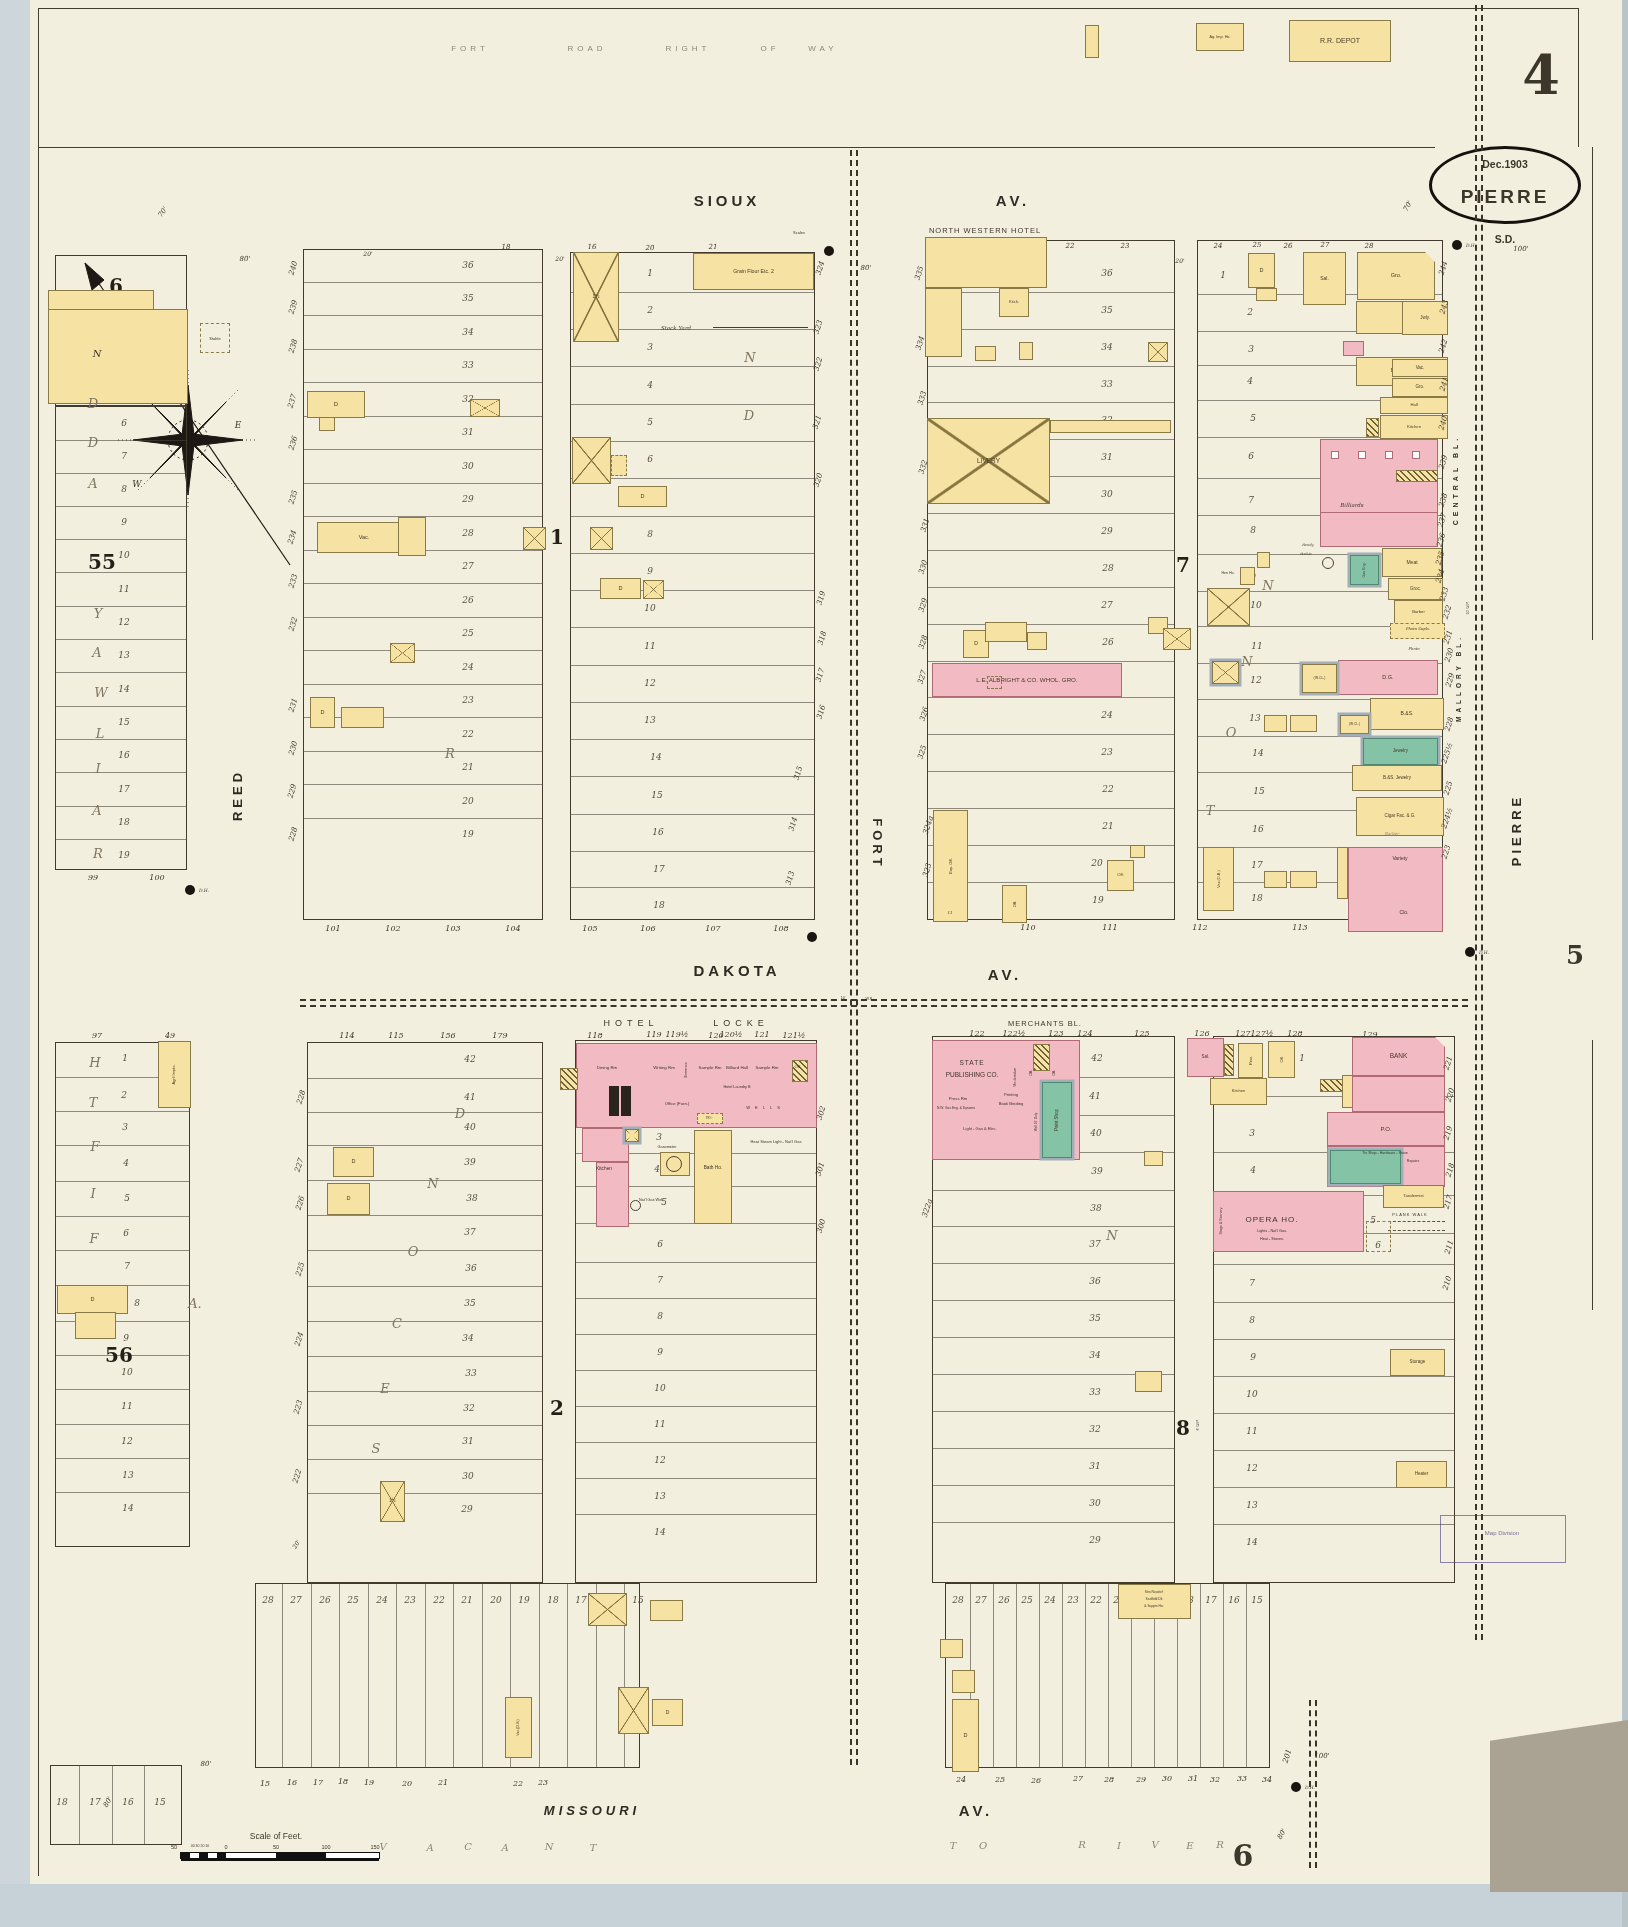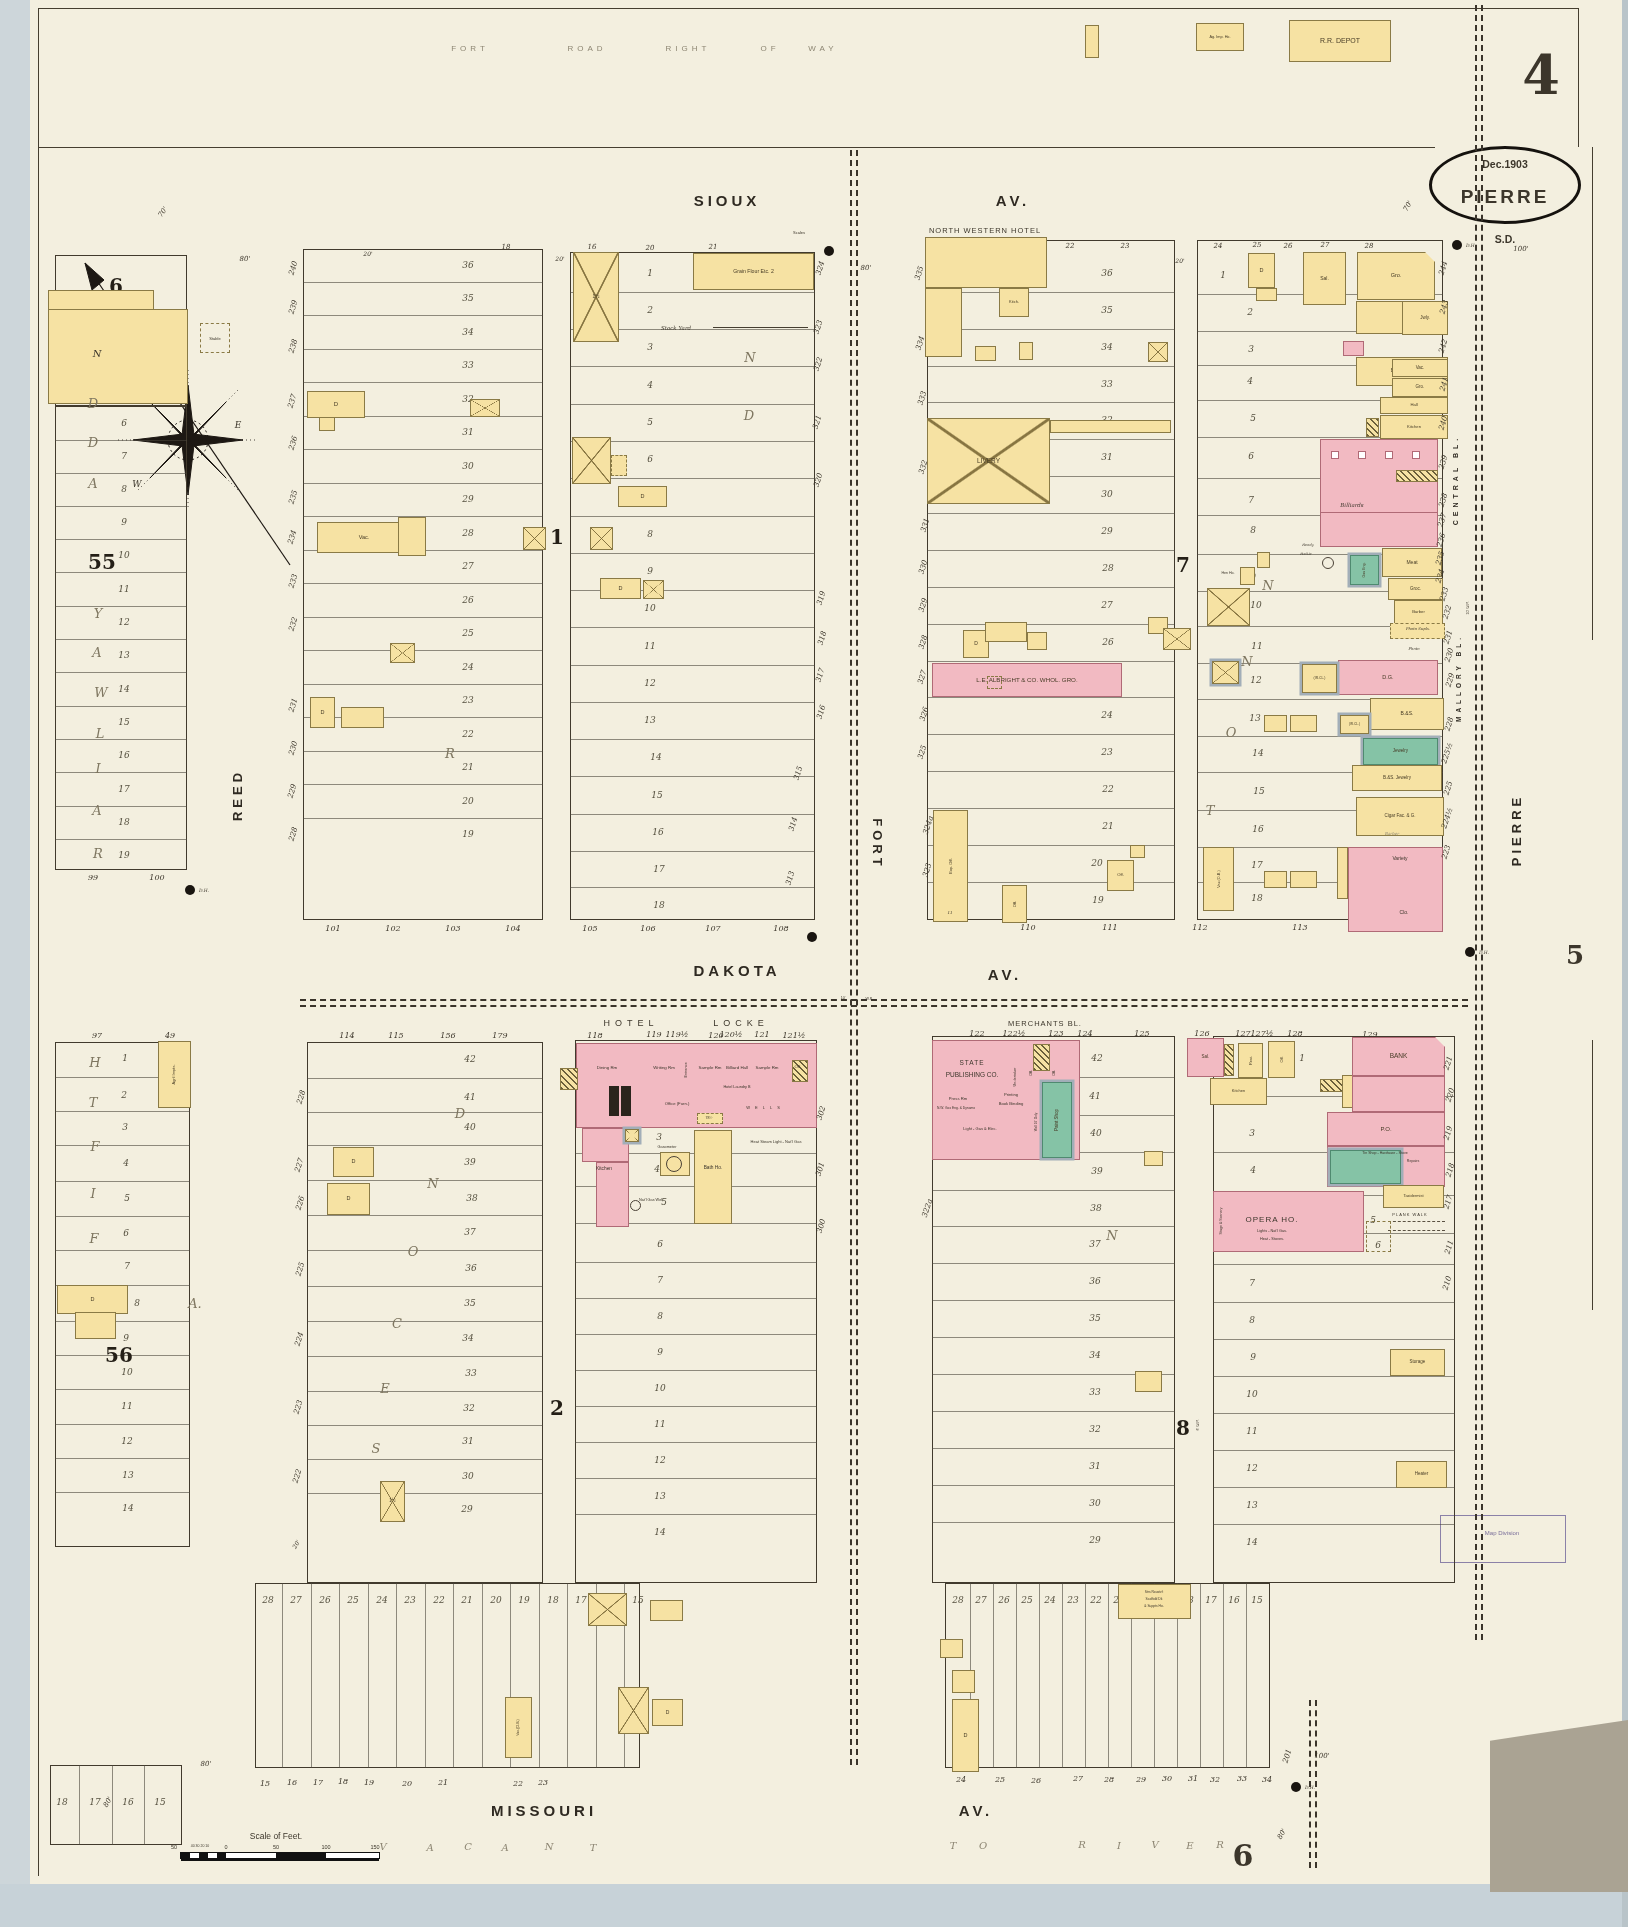--- a/index.html
+++ b/index.html
@@ -844,21 +844,21 @@
     <div class="txt i" style="left: 238px; top: 425px; font-size: 9px;">E</div>
     <div class="txt i" style="left: 137px; top: 484px; font-size: 9px;">W</div>
     <div class="txt serif" style="left: 1541px; top: 75px; font-size: 54px;">4</div>
     <div class="txt serif" style="left: 1575px; top: 955px; font-size: 26px;">5</div>
     <div class="txt serif" style="left: 1243px; top: 1855px; font-size: 30px;">6</div>
     <div class="txt stamp" style="left: 1502px; top: 1533px; font-size: 6px;">Map Division</div>
     <div class="txt street" style="left: 727px; top: 200px; font-size: 15px;">SIOUX</div>
     <div class="txt street" style="left: 1013px; top: 200px; font-size: 15px;">AV.</div>
     <div class="txt street" style="left: 737px; top: 970px; font-size: 15px;">DAKOTA</div>
     <div class="txt street" style="left: 1005px; top: 974px; font-size: 15px;">AV.</div>
-    <div class="txt street" style="left: 544px; top: 1810px; font-size: 15px;">MISSOURI</div>
+    <div class="txt street" style="left: 592px; top: 1810px; font-size: 13px; font-style: italic;">MISSOURI</div>
     <div class="txt street" style="left: 976px; top: 1810px; font-size: 15px;">AV.</div>
     <div class="txt street" style="left: 237px; top: 795px; font-size: 13px; transform: translate(-50%, -50%) rotate(-90deg);">REED</div>
     <div class="txt street" style="left: 877px; top: 844px; font-size: 13px; transform: translate(-50%, -50%) rotate(90deg);">FORT</div>
     <div class="txt street" style="left: 1516px; top: 830px; font-size: 13px; transform: translate(-50%, -50%) rotate(-90deg);">PIERRE</div>
     <div class="txt street" style="left: 1455px; top: 480px; font-size: 7px; transform: translate(-50%, -50%) rotate(-90deg);">CENTRAL BL.</div>
     <div class="txt street" style="left: 1458px; top: 678px; font-size: 6.5px; transform: translate(-50%, -50%) rotate(-90deg);">MALLORY BL.</div>
     <div class="txt i" style="left: 293px; top: 268px; font-size: 7.5px; transform: translate(-50%, -50%) rotate(-72deg);">240</div>
     <div class="txt i" style="left: 293px; top: 307px; font-size: 7.5px; transform: translate(-50%, -50%) rotate(-72deg);">239</div>
     <div class="txt i" style="left: 293px; top: 346px; font-size: 7.5px; transform: translate(-50%, -50%) rotate(-72deg);">238</div>
     <div class="txt i" style="left: 292px; top: 401px; font-size: 7.5px; transform: translate(-50%, -50%) rotate(-72deg);">237</div>

